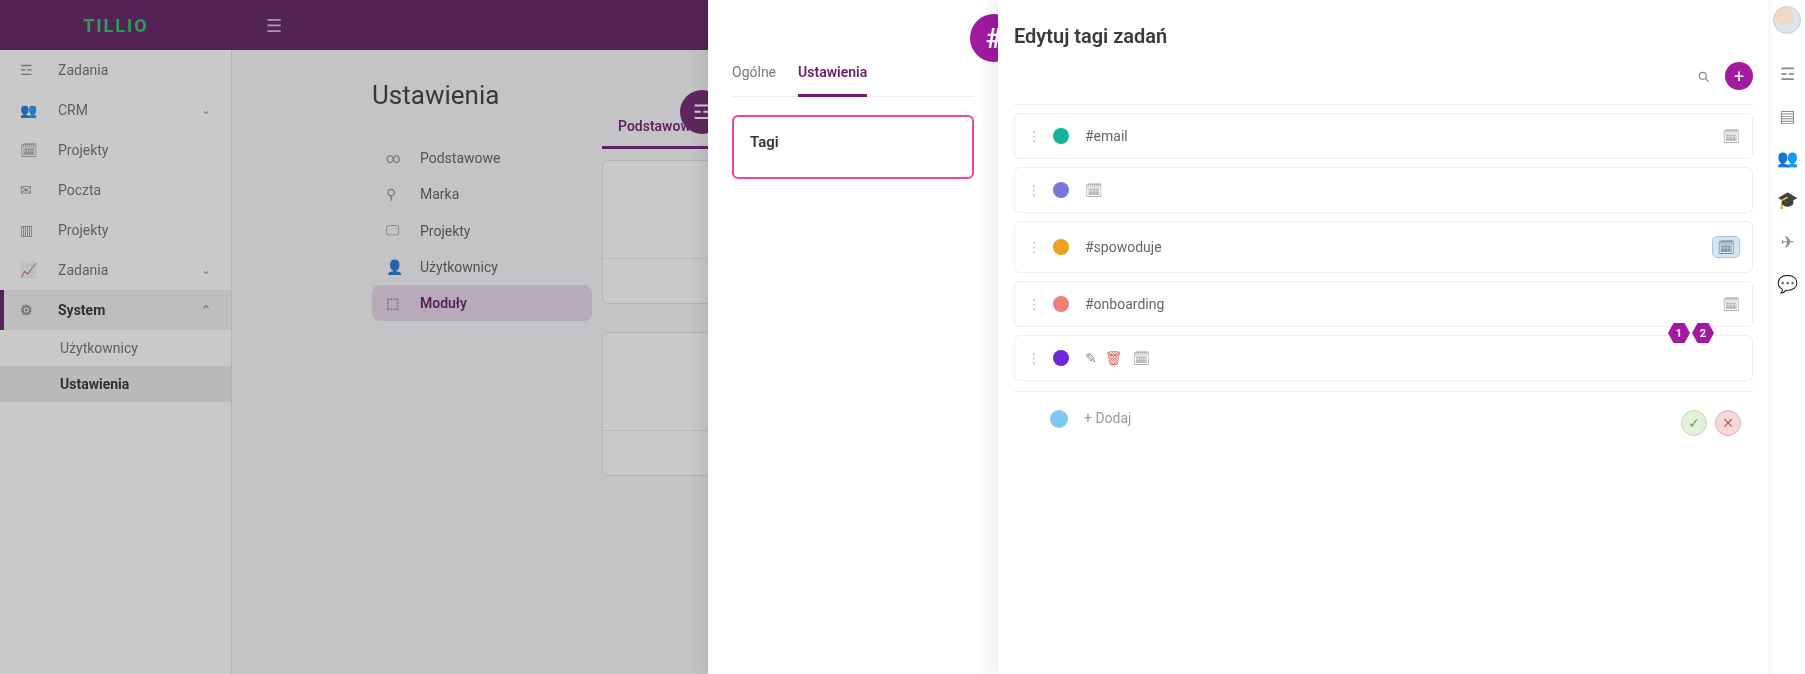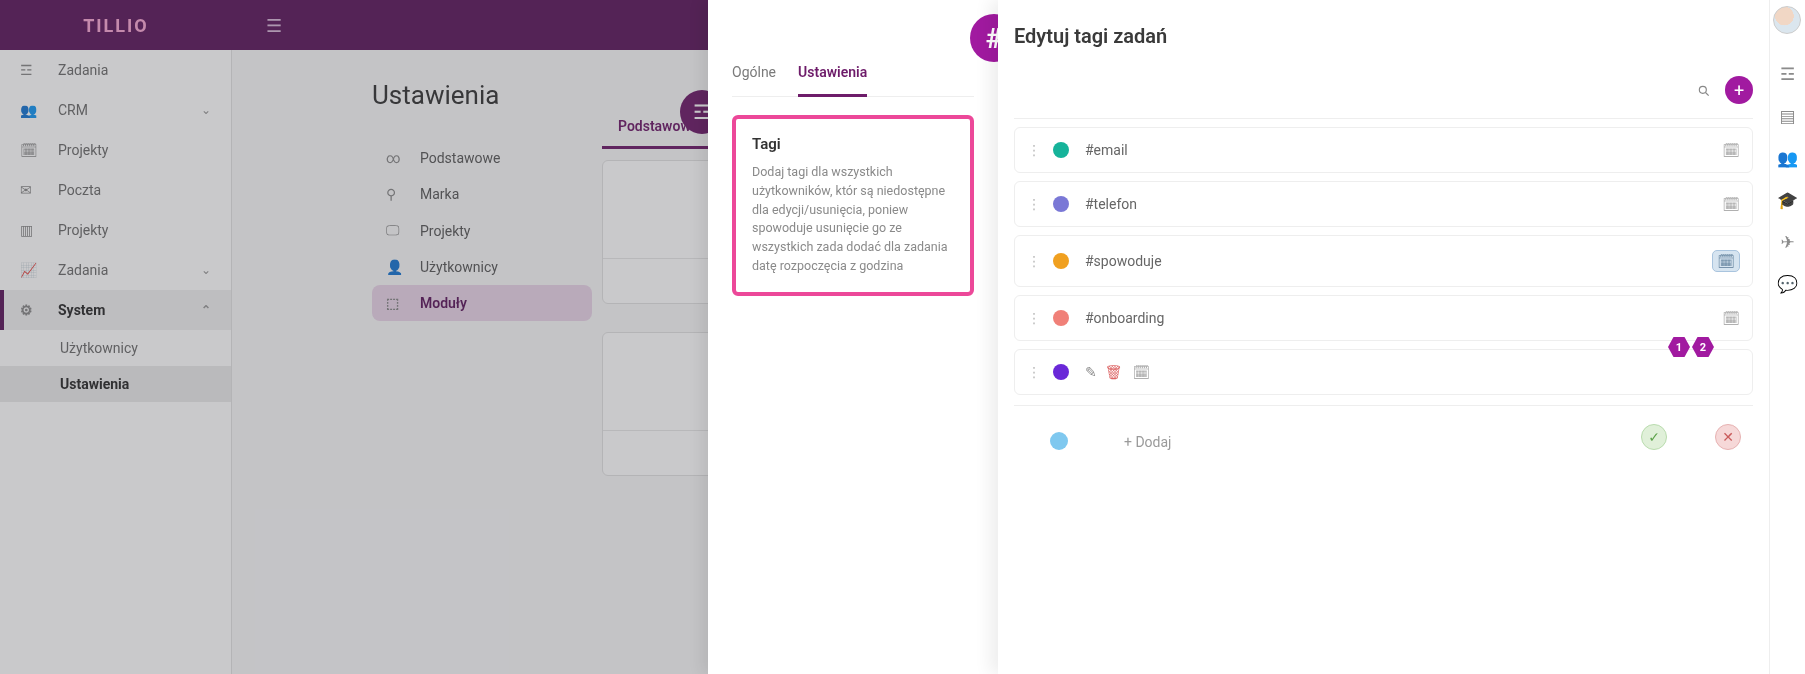--- a/index.html
+++ b/index.html
@@ -20,21 +20,21 @@
     top: 0; left: 0; right: 0;
     height: 50px;
     background: #5e1a5e;
     display: flex;
     align-items: center;
     z-index: 1;
   }
   .brand {
     width: 232px;
     text-align: center;
-    color: #f9a8d4;
+    color: #22c55e;
     font-weight: 700;
     letter-spacing: 2px;
     font-size: 18px;
   }
   .hamburger {
     margin-left: 34px;
     color: #d8b9d8;
     font-size: 18px;
     cursor: pointer;
   }
@@ -197,40 +197,40 @@
     z-index:7;
   }
   .panel-mid .tabs {
     display:flex; gap:22px;
     border-bottom:1px solid #eee;
     margin-bottom:18px;
   }
   .panel-mid .tabs .t { padding-bottom:14px; color:#7a7a7a; cursor:pointer;margin-top:40px;}
   .panel-mid .tabs .t.active { color:#6e1c6a; border-bottom:3px solid #6e1c6a; font-weight:600; margin-bottom:-1px;}
   .section {
-    border:4px solid #ec4899;
+    border:2px solid #ec4899;
     border-radius:6px;
     padding:16px;
     margin-bottom:18px;
   }
   .section h3 { font-size:15px;color:#333;font-weight:600;margin-bottom:10px;}
   .section p { font-size:12.5px;color:#8a8a8a;line-height:1.5;}
 
   
   .panel-right {
     position:absolute;
     top:0; bottom:0;
     right:36px;
     left:998px;
     background:#fff;
     z-index:8;
     box-shadow:-8px 0 16px rgba(0,0,0,0.07);
     padding: 24px 16px 0 16px;
   }
-  .panel-right h2 { font-size:20px; color:#3a3a3a; font-weight:600; margin-bottom:28px;}
+  .panel-right h2 { font-size:20px; color:#3a3a3a; font-weight:600; margin-bottom:14px;}
   .panel-right .toolbar {
     display:flex; justify-content:flex-end; align-items:center; gap:14px;
     padding-bottom:14px;
     border-bottom:1px solid #eee;
     margin-bottom:6px;
   }
   .panel-right .toolbar .search-ico { color:#888; cursor:pointer;}
   .panel-right .toolbar .add-btn {
     width:28px;height:28px;border-radius:14px;background:#a11aa0;color:#fff;
     display:flex;align-items:center;justify-content:center;font-size:18px;cursor:pointer;
@@ -249,21 +249,21 @@
   .tag-row .name { color:#666; flex:1;}
   .tag-row .cal { color:#999;}
   .tag-row .cal.on {
     background:#d6e4f0; border:1px solid #a9c4de;
     border-radius:5px; padding:2px 4px; color:#5a7a96;
   }
   .tag-row .actions { display:flex; gap:8px; align-items:center; margin-right:10px;}
   .tag-row .edit-ico { color:#888; cursor:pointer;}
   .tag-row .del-ico { color:#d66; cursor:pointer;}
 
-  .new-row { border:none; padding:14px 12px; display:flex; align-items:flex-end; margin-top:8px;gap:40px;}
+  .new-row { border:none; padding:14px 12px; display:flex; align-items:flex-start; margin-top:8px;}
   .new-row .dot { width:18px;height:18px;border-radius:9px;margin-right:16px; margin-left:24px;}
   .new-row .placeholder { color:#9a9a9a; flex:1;}
   .new-row .ok { width:26px;height:26px;border-radius:13px;background:#e0f0d9;border:1px solid #b9dcae;color:#5ca24a;display:flex;align-items:center;justify-content:center;margin-right:8px;cursor:pointer;}
   .new-row .cancel { width:26px;height:26px;border-radius:13px;background:#f6d8d8;border:1px solid #e7b2b2;color:#c95b5b;display:flex;align-items:center;justify-content:center;cursor:pointer;}
 
   .hex-badge {
     position:absolute;
     width:22px;height:22px;
     background:#a11aa0;
     color:#fff;
@@ -395,21 +395,20 @@
 <div class="dim"></div>
 
 <div class="panel-mid">
   <div class="circle-icon">#</div>
   <div class="tabs">
     <div class="t">Ogólne</div>
     <div class="t active">Ustawienia</div>
   </div>
   <div class="section">
     <h3>Tagi</h3>
-    <p>Dodaj tagi dla wszystkich użytkowników, któr są niedostępne dla edycji/usunięcia, poniew spowoduje usunięcie go ze wszystkich zada dodać dla zadania datę rozpoczęcia z godzina</p>
   </div>
 </div>
 
 <div class="panel-right">
   <h2>Edytuj tagi zadań</h2>
   <div class="toolbar">
     <span class="search-ico">
       <svg viewBox="0 0 24 24" fill="none" stroke="currentColor" stroke-width="2">
           <circle cx="10" cy="10" r="6"></circle>
           <line x1="15" y1="15" x2="20" y2="20"></line>
@@ -421,21 +420,20 @@
   <div id="tag-list">
       <div class="tag-row">
         <span class="grip">⋮</span>
         <span class="dot" style="background:#16b39a"></span>
         <span class="name">#email</span>
         <span class="cal">🗓</span>
       </div>
       <div class="tag-row">
         <span class="grip">⋮</span>
         <span class="dot" style="background:#7a78d6"></span>
-        <span class="name">#telefon</span>
         <span class="cal">🗓</span>
       </div>
       <div class="tag-row">
         <span class="grip">⋮</span>
         <span class="dot" style="background:#f0a020"></span>
         <span class="name">#spowoduje</span>
         <span class="cal on">🗓</span>
       </div>
       <div class="tag-row">
         <span class="grip">⋮</span>

